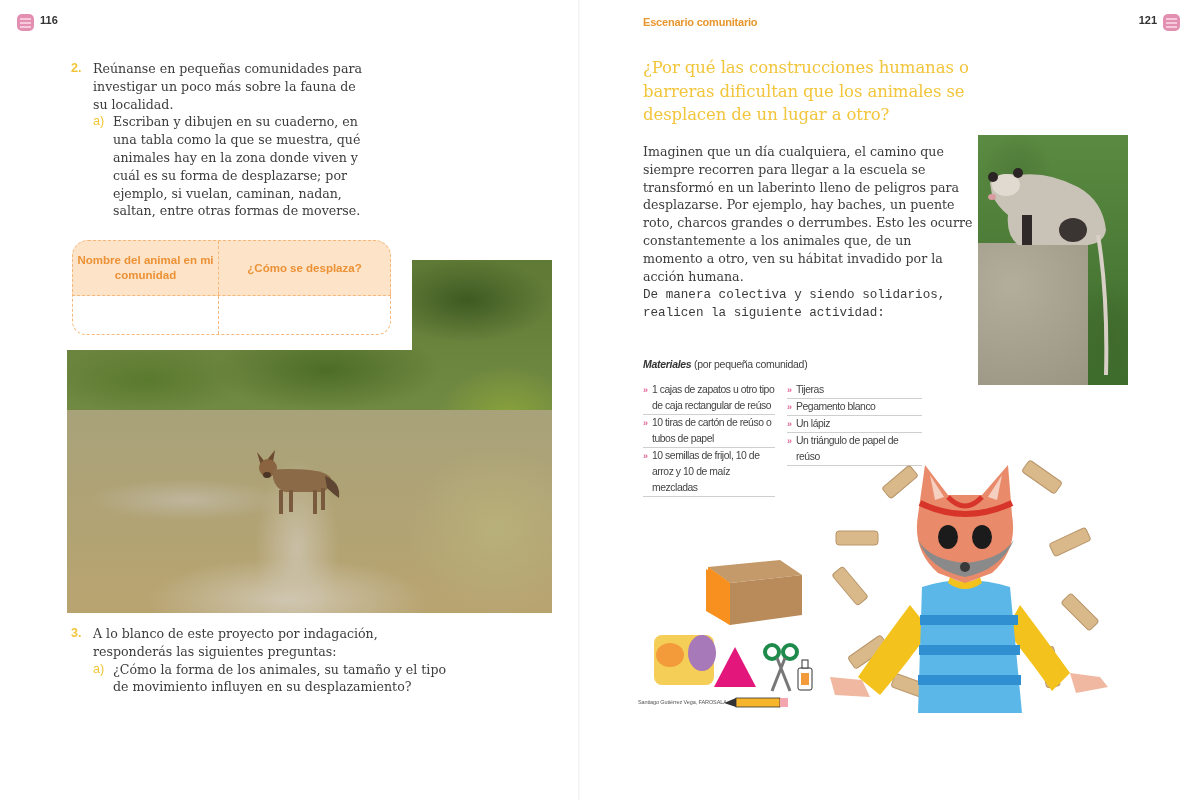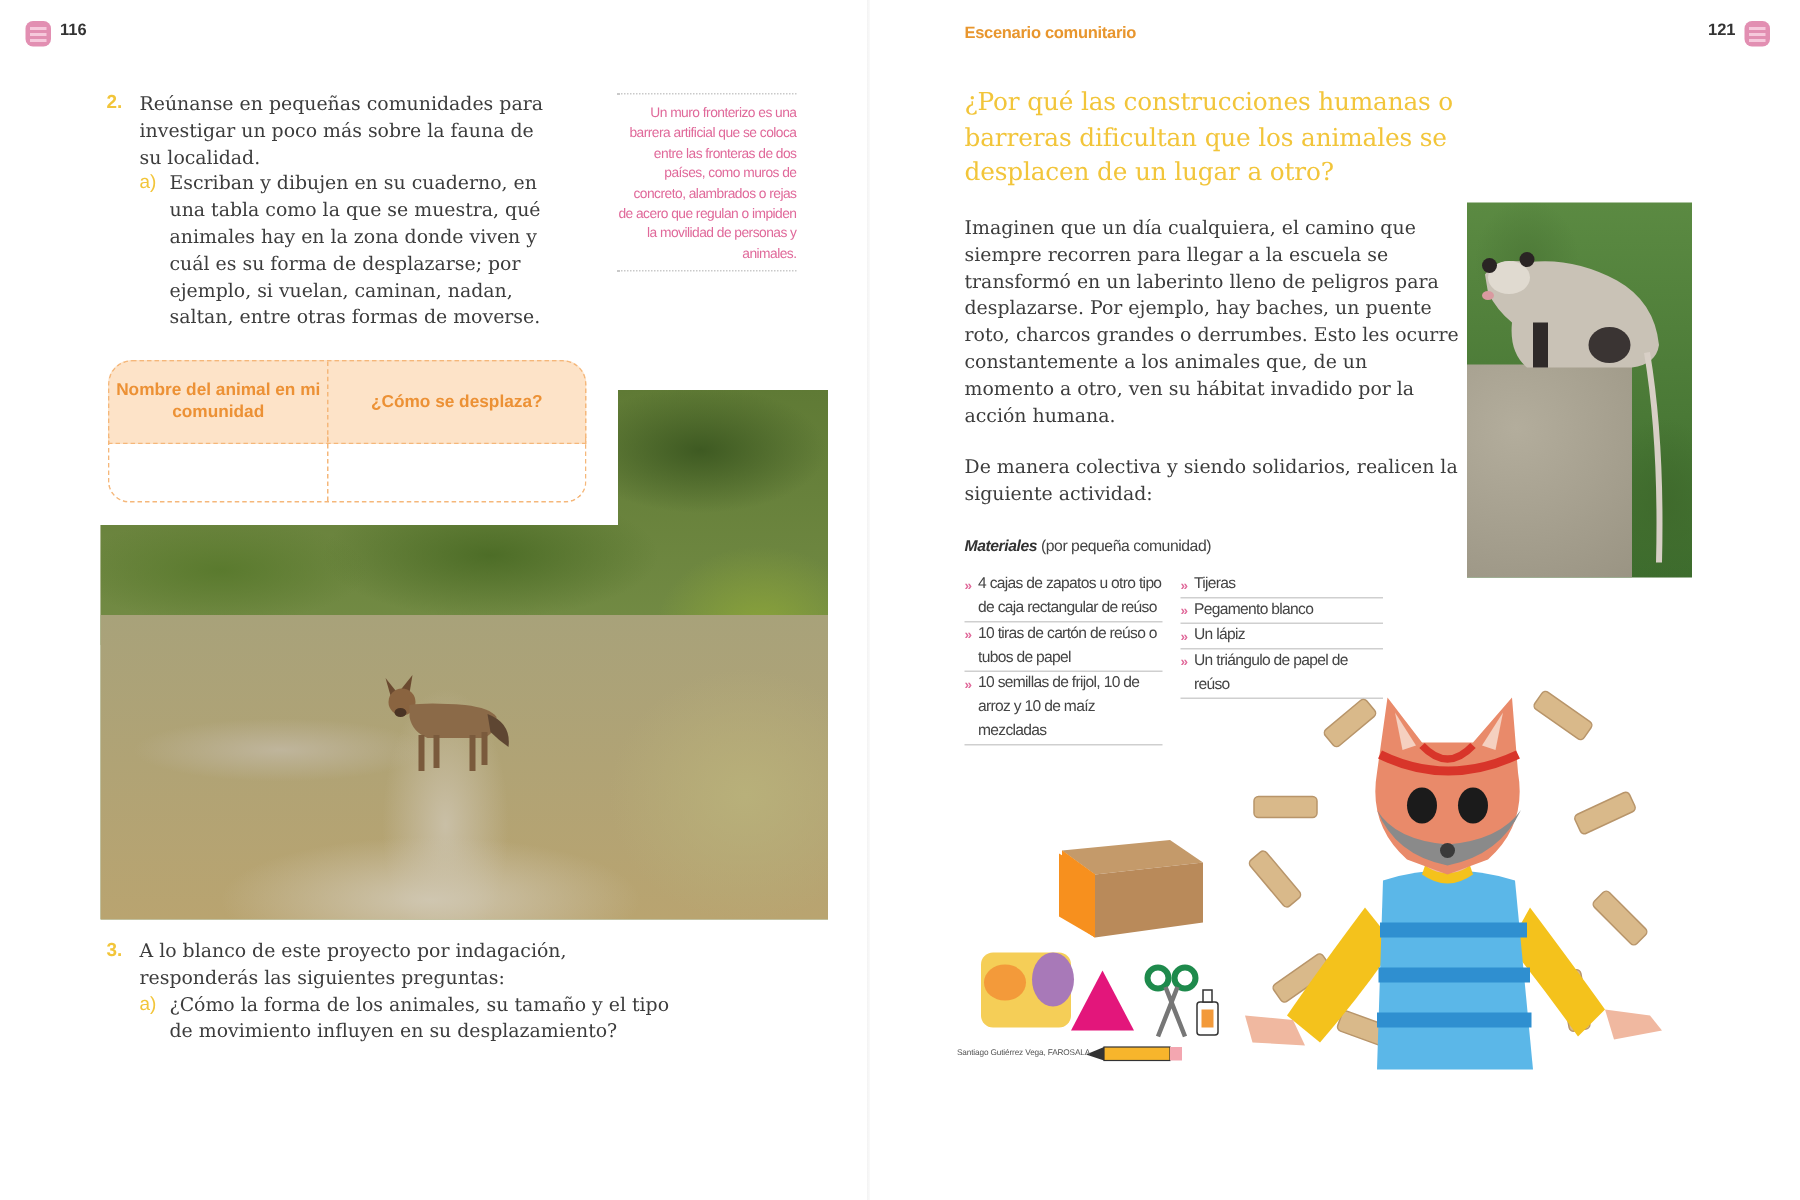--- a/index.html
+++ b/index.html
@@ -76,21 +76,21 @@
       radial-gradient(ellipse 140px 30px at 120px 90px, #bfb59c 0%, rgba(191,181,156,0) 70%),
       radial-gradient(ellipse 130px 120px at 430px 120px, #b8b07a 0%, rgba(184,176,122,0) 70%),
       linear-gradient(#a8a27a, #b9a470); }
   .photo-coyote .coyote { position: absolute; left: 188px; top: 188px; width: 92px; height: 70px; }
   .photo-mask { position: absolute; left: 62px; top: 253px; width: 350px; height: 97px; background: #fff; }
 
   
   .question-title { position: absolute; left: 643px; top: 56px; width: 340px; font-family: "DejaVu Serif", serif;
                     font-size: 16.5px; line-height: 23.5px; color: #f2c53a; letter-spacing: -0.1px; }
   .intro { position: absolute; left: 643px; top: 143px; width: 330px; }
-  .intro p + p { margin-top: 17px; }
+  .intro p + p { margin-top: 2px; font-family: Liberation Mono, monospace; }
 
   .photo-opossum { position: absolute; left: 978px; top: 135px; width: 150px; height: 250px; overflow: hidden;
     background:
       radial-gradient(ellipse 50px 60px at 40px 40px, #4e7a38 0%, rgba(78,122,56,0) 70%),
       radial-gradient(ellipse 60px 80px at 130px 200px, #3f6a2c 0%, rgba(63,106,44,0) 70%),
       linear-gradient(#5b8a42, #3d6c2d); }
   .photo-opossum .post { position: absolute; left: 0; top: 108px; width: 110px; height: 142px;
     background: radial-gradient(circle at 30% 30%, #b3ad9c, #9a9483); }
   .photo-opossum svg { position: absolute; left: 0; top: 0; }
 
@@ -119,21 +119,20 @@
 
   <div class="item body-text" style="left:71px; top:60px; width:300px;">
     <span class="marker num">2.</span>
     <div class="content">Reúnanse en pequeñas comunidades para investigar un poco más sobre la fauna de su localidad.</div>
     <div class="subitem">
       <span class="marker sub">a)</span>
       <div class="content">Escriban y dibujen en su cuaderno, en una tabla como la que se muestra, qué animales hay en la zona donde viven y cuál es su forma de desplazarse; por ejemplo, si vuelan, caminan, nadan, saltan, entre otras formas de moverse.</div>
     </div>
   </div>
 
-  <div class="sidenote">Un muro fronterizo es una barrera artificial que se coloca entre las fronteras de dos países, como muros de concreto, alambrados o rejas de acero que regulan o impiden la movilidad de personas y animales.</div>
 
   <div class="photo-coyote">
     <div class="bush-top"></div>
     <div class="ground"></div>
     <svg class="coyote" viewBox="0 0 92 70">
       <polygon points="2,4 10,14 6,18" fill="#6b4a30"></polygon>
       <polygon points="20,2 18,14 12,12" fill="#6b4a30"></polygon>
       <ellipse cx="13" cy="20" rx="9" ry="9" fill="#8a6440"></ellipse>
       <ellipse cx="12" cy="27" rx="4" ry="3" fill="#4a3424"></ellipse>
       <path d="M18,22 Q30,20 55,22 Q72,24 76,30 Q76,40 68,44 L30,44 Q20,40 18,30 Z" fill="#8b6a48"></path>
@@ -197,21 +196,21 @@
     <path d="M120,100 Q130,160 128,240" stroke="#d8cfc6" stroke-width="4" fill="none"></path>
   </svg>
 </div>
 
 <div class="materials">
   <div class="materials-title">
     <b>Materiales</b><span> (por pequeña comunidad)</span>
   </div>
   <div class="mat-cols">
     <div class="mat-col">
-      <div class="mat-item"><span class="bullet">»</span><span>4 cajas de zapatos u otro tipo de caja rectangular de reúso</span></div>
+      <div class="mat-item"><span class="bullet">»</span><span>1 cajas de zapatos u otro tipo de caja rectangular de reúso</span></div>
       <div class="mat-item"><span class="bullet">»</span><span>10 tiras de cartón de reúso o tubos de papel</span></div>
       <div class="mat-item"><span class="bullet">»</span><span>10 semillas de frijol, 10 de arroz y 10 de maíz mezcladas</span></div>
     </div>
     <div class="mat-col right">
       <div class="mat-item"><span class="bullet">»</span><span>Tijeras</span></div>
       <div class="mat-item"><span class="bullet">»</span><span>Pegamento blanco</span></div>
       <div class="mat-item"><span class="bullet">»</span><span>Un lápiz</span></div>
       <div class="mat-item"><span class="bullet">»</span><span>Un triángulo de papel de reúso</span></div>
     </div>
   </div>

